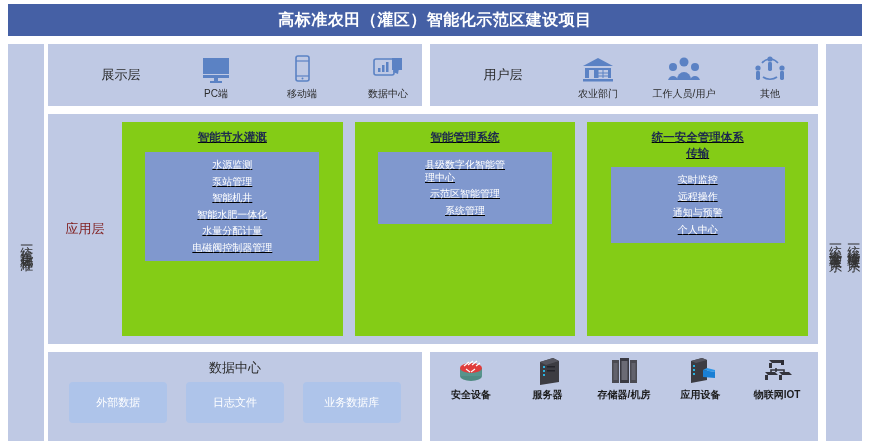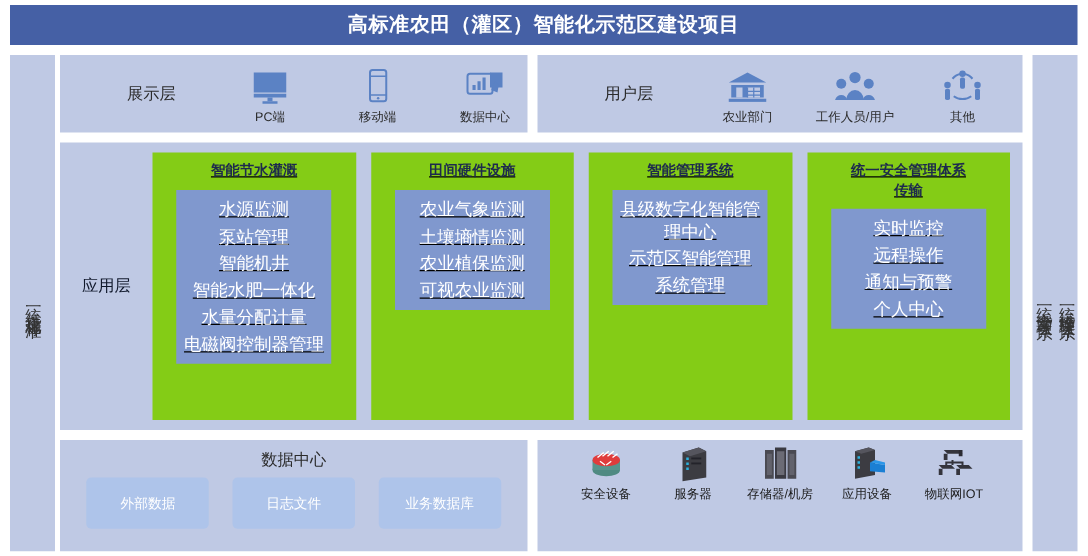--- a/index.html
+++ b/index.html
@@ -46,54 +46,54 @@
   .icon-cell .cap { font-size: 10px; color: #2b2b2b; white-space: nowrap; }
 
   #panel-display { left: 48px;  top: 44px; width: 374px; height: 62px; }
   #panel-user    { left: 430px; top: 44px; width: 388px; height: 62px; }
 
   
   #panel-app { left: 48px; top: 114px; width: 770px; height: 230px; }
   .app-inner { display: flex; height: 100%; align-items: stretch; }
   .app-label {
     flex: 0 0 74px; display: flex; align-items: center; justify-content: center;
-    font-size: 13px; color: #0f172a;
+    font-size: 13px; color: #7f1d1d;
   }
   .app-cards { flex: 1; display: flex; gap: 12px; padding: 8px 10px 8px 0; }
   .card {
     flex: 1; background: #84cc16; padding: 8px 9px;
     display: flex; flex-direction: column; align-items: center; text-decoration: underline;
   }
   .card-title {
     font-size: 11.5px; font-weight: bold; color: #1d2a4d;
     text-align: center; line-height: 1.35; margin-bottom: 6px; min-height: 16px;
   }
   .card-body {
     background: #8098ce; width: 86%; flex: 0 0 auto;
     display: flex; flex-direction: column; align-items: center;
     justify-content: space-around; padding: 5px 4px;
   }
   .card-item {
-    color: #ffffff; font-size: 14px; text-align: center;
+    color: #ffffff; font-size: 10px; 
     line-height: 1.25; padding: 2px 0; white-space: pre-line;
   }
 
   
   #panel-data   { left: 48px;  top: 352px; width: 374px; height: 89px; }
   #panel-device { left: 430px; top: 352px; width: 388px; height: 89px; }
   .bot-title {
     text-align: center; font-size: 13px; color: #2b2b2b;
     padding-top: 7px; padding-bottom: 5px;
   }
   .chip-row { display: flex; justify-content: space-around; padding: 0 12px; }
   .chip {
     background: #aec4ea; color: #ffffff; border-radius: 4px;
     font-size: 11px; padding: 13px 0; width: 98px; text-align: center;
   }
-  .dev-row { display: flex; justify-content: space-between; align-items: flex-end; padding: 0 20px;}
+  .dev-row { display: flex; justify-content: space-between; align-items: flex-end; padding: 0 6px; font-weight: bold;}
   .dev-cell { display: flex; flex-direction: column; align-items: center; gap: 2px; width: 70px; }
   .dev-cell .glyph { height: 34px; display: flex; align-items: flex-end; justify-content: center; }
   .dev-cell .cap { font-size: 10px; color: #1b1b1b; white-space: nowrap; }
 </style>
 </head>
 <body>
 
 <div class="page">
 
   <div class="titlebar">高标准农田（灌区）智能化示范区建设项目</div>
@@ -218,29 +218,20 @@
           <div class="card-body">
             <div class="card-item">水源监测</div>
             <div class="card-item">泵站管理</div>
             <div class="card-item">智能机井</div>
             <div class="card-item">智能水肥一体化</div>
             <div class="card-item">水量分配计量</div>
             <div class="card-item">电磁阀控制器管理</div>
           </div>
         </div>
 
-        <div class="card">
-          <div class="card-title">田间硬件设施</div>
-          <div class="card-body">
-            <div class="card-item">农业气象监测</div>
-            <div class="card-item">土壤墒情监测</div>
-            <div class="card-item">农业植保监测</div>
-            <div class="card-item">可视农业监测</div>
-          </div>
-        </div>
 
         <div class="card">
           <div class="card-title">智能管理系统</div>
           <div class="card-body">
             <div class="card-item">县级数字化智能管
 理中心</div>
             <div class="card-item">示范区智能管理</div>
             <div class="card-item">系统管理</div>
           </div>
         </div>

